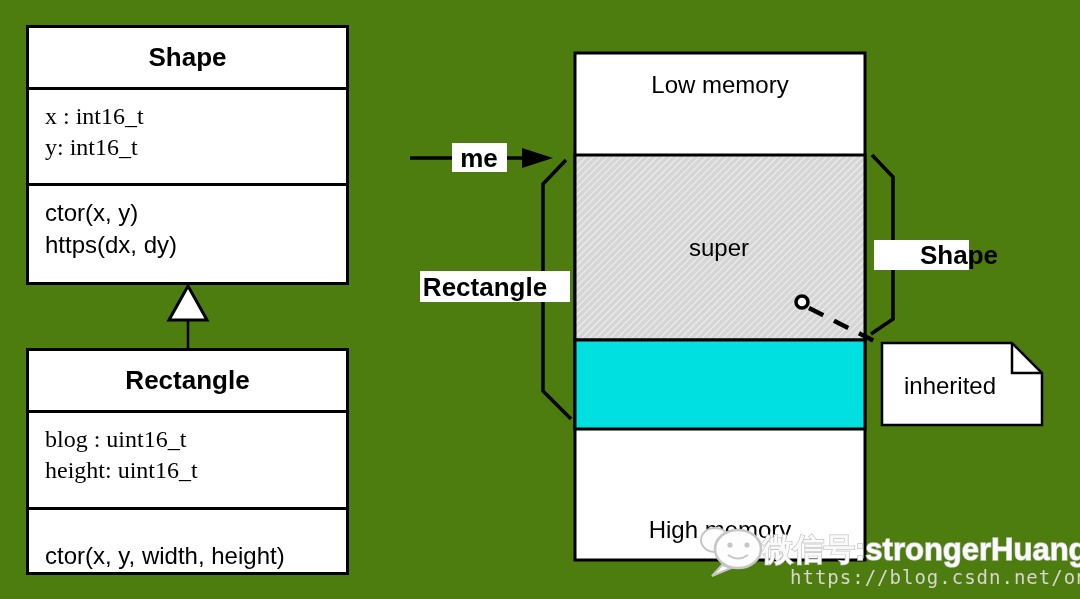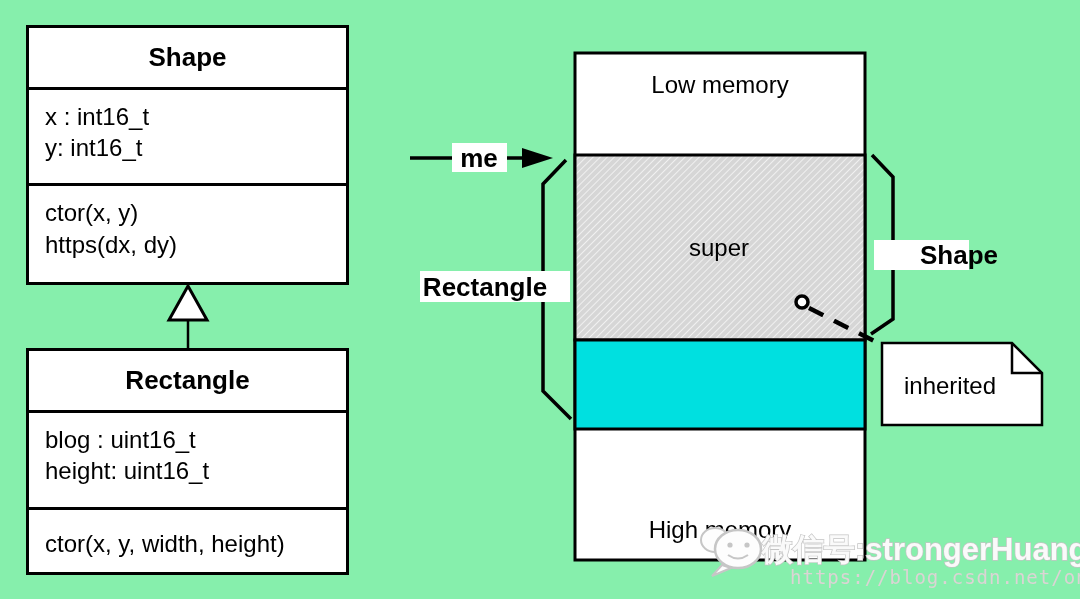--- a/index.html
+++ b/index.html
@@ -1,32 +1,32 @@
 <!DOCTYPE html>
 <html><head>
 <meta charset="utf-8">
 <style>
   html,body{margin:0;padding:0;background:#ffffff;}
   .canvas{
-    position:relative;width:1080px;height:599px;background:#86efac;overflow:hidden;
+    position:relative;width:1080px;height:599px;background:#4d7c0f;overflow:hidden;
     font-family:"Liberation Sans",sans-serif;color:#000;
   }
   
   .uml-box{
     position:absolute;background:#fff;border:3px solid #000;box-sizing:border-box;
     display:flex;flex-direction:column;font-size:24px;
   }
   .uml-title{
     border-bottom:3px solid #000;display:flex;align-items:center;justify-content:center;
     font-weight:bold;font-size:26px;box-sizing:border-box;flex:0 0 auto;
   }
   .uml-compartment{
     box-sizing:border-box;padding:11px 6px 0 16px;line-height:31px;flex:0 0 auto;
   }
-  .uml-compartment.with-divider{border-bottom:3px solid #000;}
+  .uml-compartment.with-divider{border-bottom:3px solid #000;font-family:Liberation Serif, serif;}
   .svg-layer{position:absolute;left:0;top:0;}
 </style>
 </head>
 <body>
 
 <div class="canvas">
 
   <div class="uml-box" style="left:26px;top:25px;width:323px;height:260px">
     <div class="uml-title" style="height:62px">Shape</div>
     <div class="uml-compartment with-divider" style="height:96px">
@@ -43,21 +43,21 @@
     <polygon points="25,2 6,36 44,36" fill="#ffffff" stroke="#000" stroke-width="3"></polygon>
     <line x1="25" y1="37" x2="25" y2="66" stroke="#000" stroke-width="2.5"></line>
   </svg>
 
   <div class="uml-box" style="left:26px;top:348px;width:323px;height:227px">
     <div class="uml-title" style="height:62px">Rectangle</div>
     <div class="uml-compartment with-divider" style="height:97px">
       <div>blog : uint16_t</div>
       <div>height: uint16_t</div>
     </div>
-    <div class="uml-compartment" style="height:62px;padding-top:18px">
+    <div class="uml-compartment" style="height:62px;padding-top:30px">
       <div>ctor(x, y, width, height)</div>
     </div>
   </div>
 
   <svg class="svg-layer" width="1080" height="599" viewBox="0 0 1080 599">
     <defs>
       <pattern id="hatch" width="5" height="5" patternUnits="userSpaceOnUse" patternTransform="rotate(45)">
         <rect width="5" height="5" fill="#d6d6d6"></rect>
         <line x1="0" y1="0" x2="0" y2="5" stroke="#f0f0f0" stroke-width="2"></line>
       </pattern>

